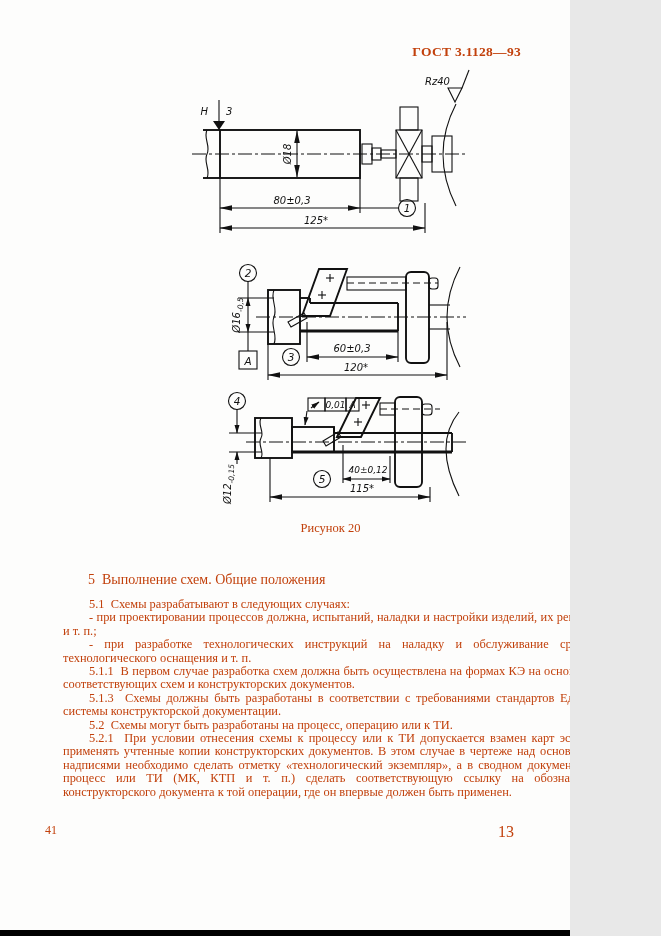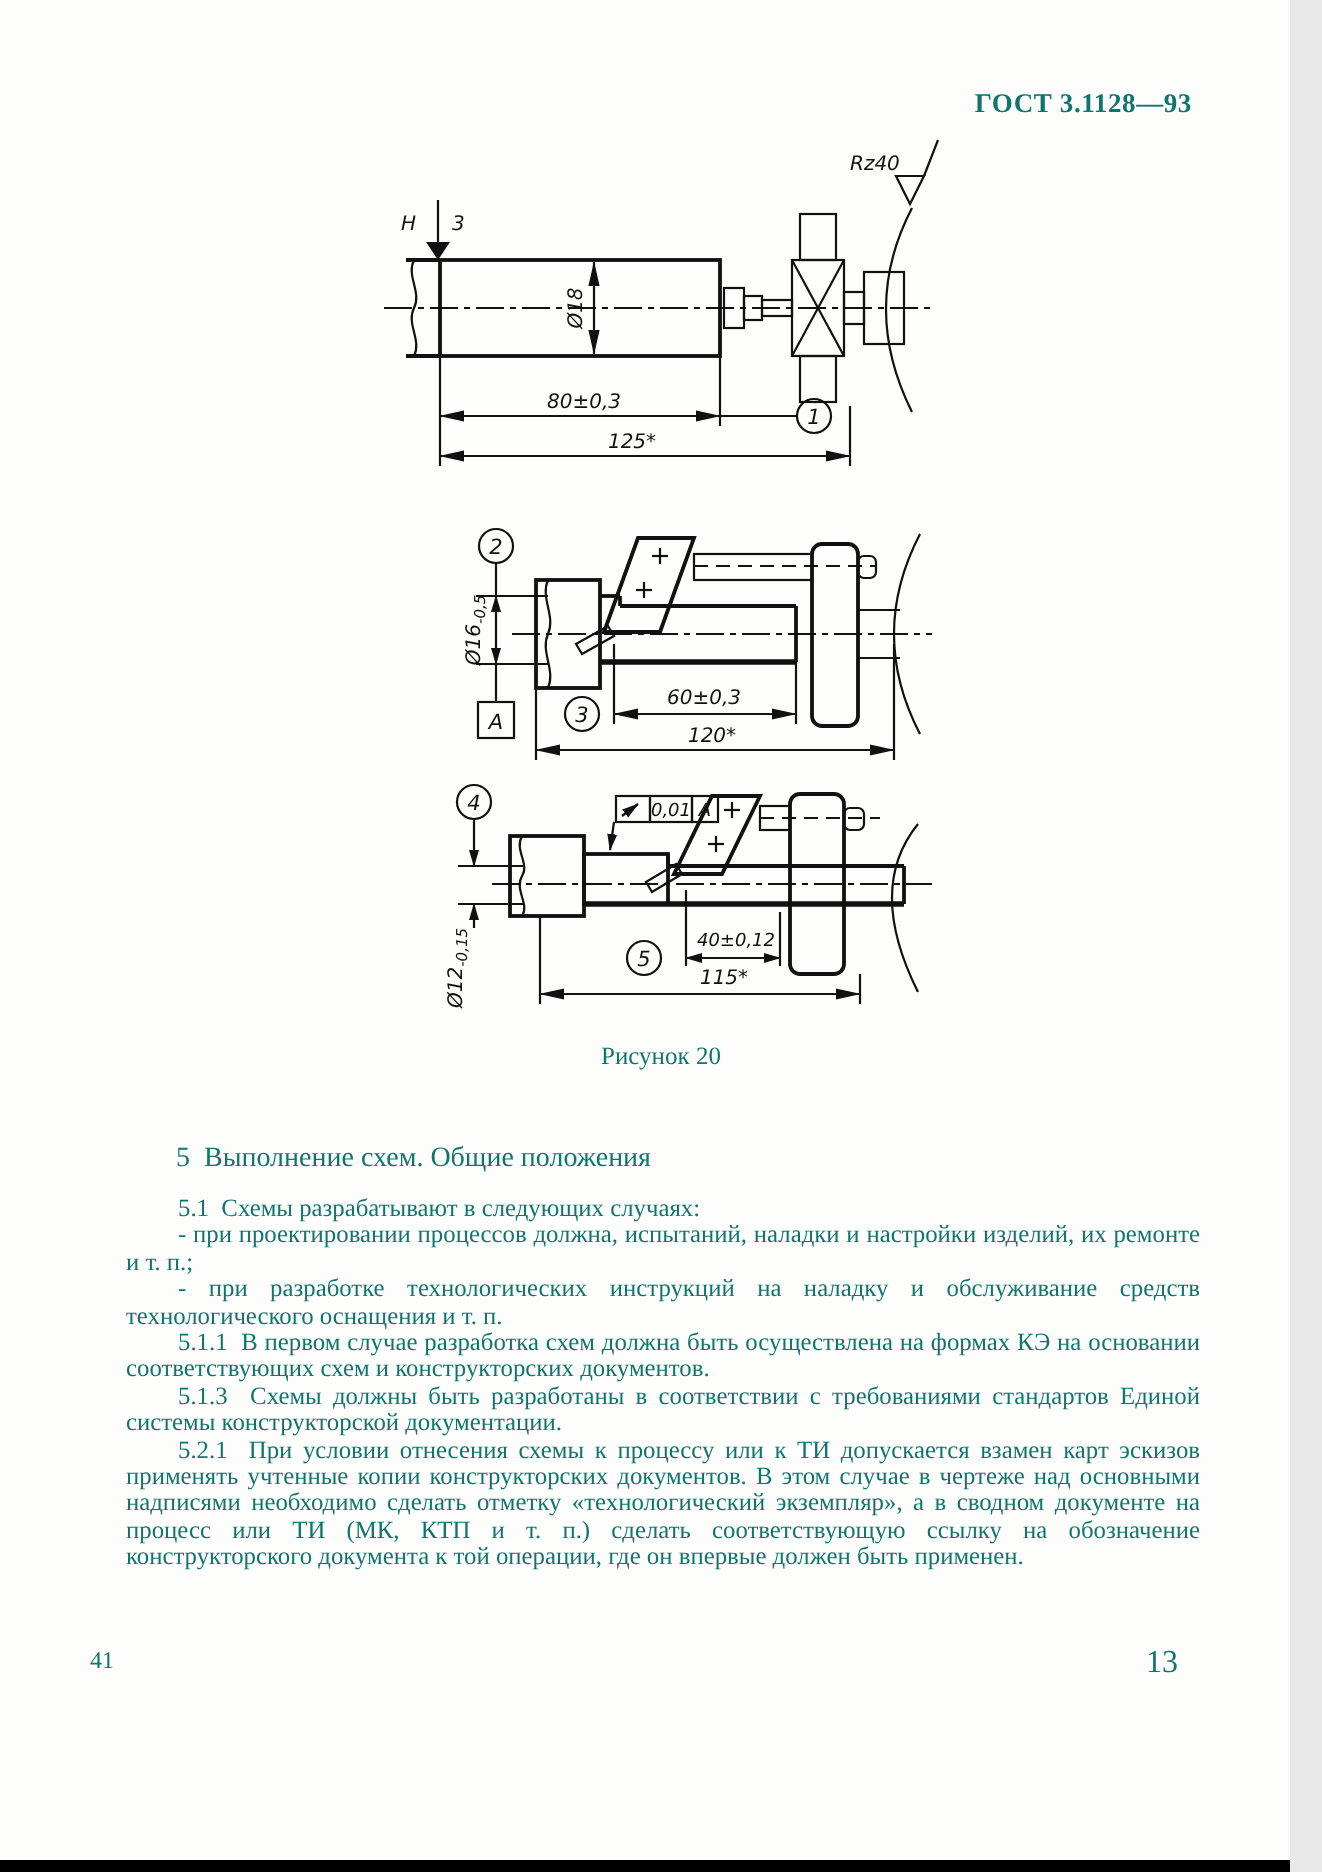--- a/index.html
+++ b/index.html
@@ -1,19 +1,19 @@
 <!DOCTYPE html>
 <html><head>
 <meta charset="utf-8">
 <style>
   html,body { margin:0; padding:0; }
   body { width:661px; height:936px; background:#e8e8e8; }
   .page {
-    position:relative; width:645px; height:936px; overflow:hidden;
-    background:#fdfdfc; color:#0f766e;
+    position:relative; width:570px; height:936px; overflow:hidden;
+    background:#fdfdfc; color:#c2410c;
     font-family:"Liberation Serif", serif;
   }
   .header-title {
     position:absolute; top:44px; right:49px;
     font-size:13.5px; font-weight:bold; letter-spacing:.3px;
   }
   .figure-svg { position:absolute; top:60px; left:0; }
   svg .ln  { stroke:#111; fill:none; stroke-width:1.9; stroke-linejoin:miter; }
   svg .lnb { stroke:#111; fill:none; stroke-width:2.8; }
   svg .thin{ stroke:#111; fill:none; stroke-width:1.1; }
@@ -230,20 +230,21 @@
   <div class="caption">Рисунок 20</div>
 
   <div class="section-heading">5&nbsp; Выполнение схем. Общие положения</div>
 
   <div class="body-text">
     <p>5.1&nbsp; Схемы разрабатывают в следующих случаях:</p>
     <p>- при проектировании процессов должна, испытаний, наладки и настройки изделий, их ремонте и т. п.;</p>
     <p>- при разработке технологических инструкций на наладку и обслуживание средств технологического оснащения и т. п.</p>
     <p>5.1.1&nbsp; В первом случае разработка схем должна быть осуществлена на формах КЭ на основании соответствующих схем и конструкторских документов.</p>
     <p>5.1.3&nbsp; Схемы должны быть разработаны в соответствии с требованиями стандартов Единой системы конструкторской документации.</p>
+    <p>5.2&nbsp; Схемы могут быть разработаны на процесс, операцию или к ТИ.</p>
     <p>5.2.1&nbsp; При условии отнесения схемы к процессу или к ТИ допускается взамен карт эскизов применять учтенные копии конструкторских документов. В этом случае в чертеже над основными надписями необходимо сделать отметку «технологический экземпляр», а в сводном документе на процесс или ТИ (МК, КТП и т. п.) сделать соответствующую ссылку на обозначение конструкторского документа к той операции, где он впервые должен быть применен.</p>
   </div>
 
   <div class="pageno-left">41</div>
   <div class="pageno-right">13</div>
 
   <div class="bottom-edge"></div>
 </div>
 
 </body></html>

